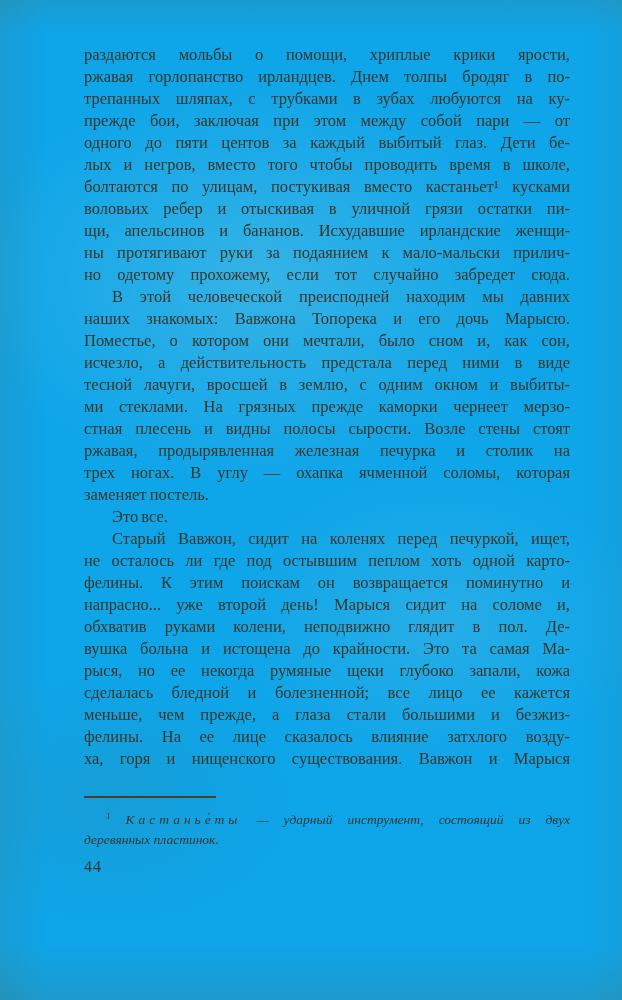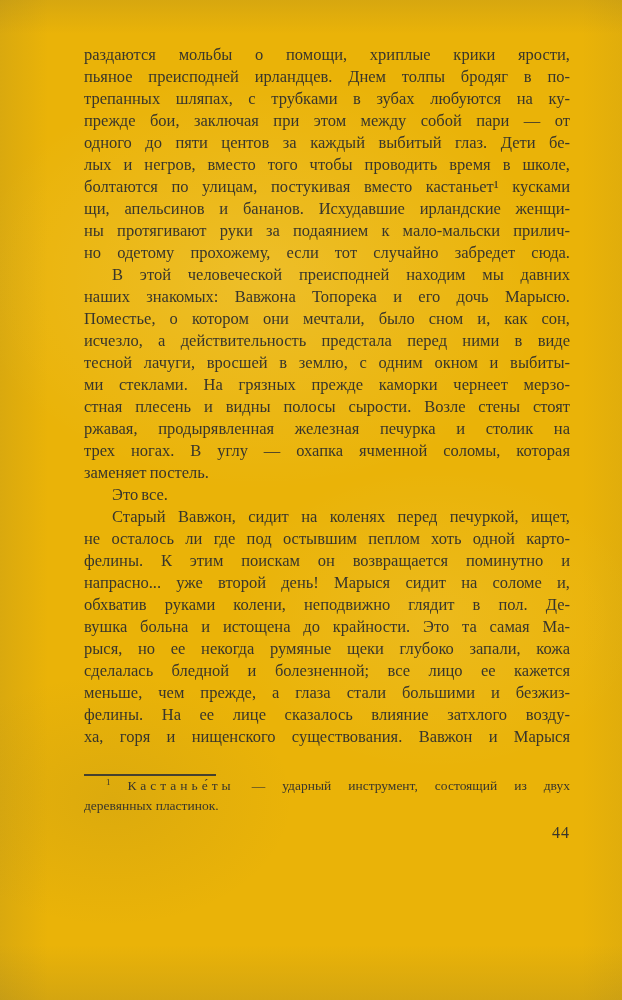--- a/index.html
+++ b/index.html
@@ -4,21 +4,21 @@
 <style>
   html, body {
     margin: 0;
     padding: 0;
     background: #8a8468;
   }
   .page {
     position: relative;
     width: 622px;
     height: 1000px;
-    background: #eab308;
+    background: #0ea5e9;
     overflow: hidden;
     font-family: "Liberation Serif", "DejaVu Serif", serif;
     color: #39362c;
   }
   
   .page::before {
     content: "";
     position: absolute;
     inset: 0;
     pointer-events: none;
@@ -49,55 +49,57 @@
   }
   .line.fill { text-align-last: justify; }
   .line.indent { text-indent: 28px; }
   .fn-rule {
     margin-top: 26px;
     width: 132px;
     height: 2px;
     background: #45412f;
   }
   .footnote {
-    margin-top: 0;
+    margin-top: 12px;
     font-size: 13.5px;
     line-height: 20px;
+    font-style: italic;
   }
   .fn-line1 {
     text-indent: 22px;
     text-align: justify;
     text-align-last: justify;
   }
   .fn-line1 sup {
     font-size: 9px;
     line-height: 0;
   }
   .fn-term { letter-spacing: 4px; }
   .page-number {
     margin-top: 8px;
-    text-align: right;
+    text-align: left;
     font-size: 16px;
     letter-spacing: 1px;
   }
 </style>
 </head>
 <body>
 
 <div class="page">
   <div class="text-block">
 
     <div class="body-text" id="body-text">
         <div class="line fill">раздаются мольбы о помощи, хриплые крики ярости,</div>
-        <div class="line fill">пьяное преисподней ирландцев. Днем толпы бродяг в по-</div>
+        <div class="line fill">ржавая горлопанство ирландцев. Днем толпы бродяг в по-</div>
         <div class="line fill">трепанных шляпах, с трубками в зубах любуются на ку-</div>
         <div class="line fill">прежде бои, заключая при этом между собой пари — от</div>
         <div class="line fill">одного до пяти центов за каждый выбитый глаз. Дети бе-</div>
         <div class="line fill">лых и негров, вместо того чтобы проводить время в школе,</div>
         <div class="line fill">болтаются по улицам, постукивая вместо кастаньет¹ кусками</div>
+        <div class="line fill">воловьих ребер и отыскивая в уличной грязи остатки пи-</div>
         <div class="line fill">щи, апельсинов и бананов. Исхудавшие ирландские женщи-</div>
         <div class="line fill">ны протягивают руки за подаянием к мало-мальски прилич-</div>
         <div class="line fill">но одетому прохожему, если тот случайно забредет сюда.</div>
         <div class="line fill indent">В этой человеческой преисподней находим мы давних</div>
         <div class="line fill">наших знакомых: Вавжона Топорека и его дочь Марысю.</div>
         <div class="line fill">Поместье, о котором они мечтали, было сном и, как сон,</div>
         <div class="line fill">исчезло, а действительность предстала перед ними в виде</div>
         <div class="line fill">тесной лачуги, вросшей в землю, с одним окном и выбиты-</div>
         <div class="line fill">ми стеклами. На грязных прежде каморки чернеет мерзо-</div>
         <div class="line fill">стная плесень и видны полосы сырости. Возле стены стоят</div>

